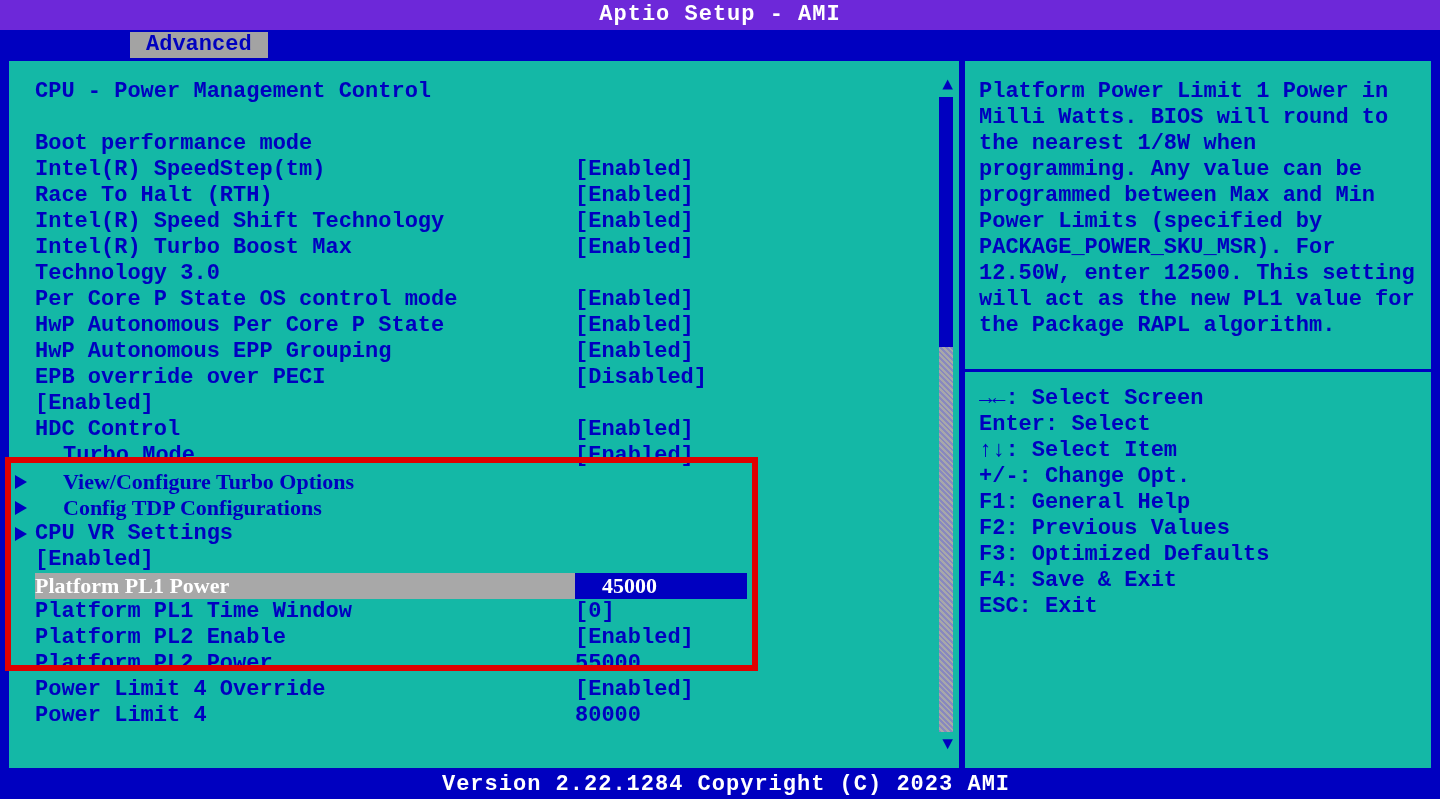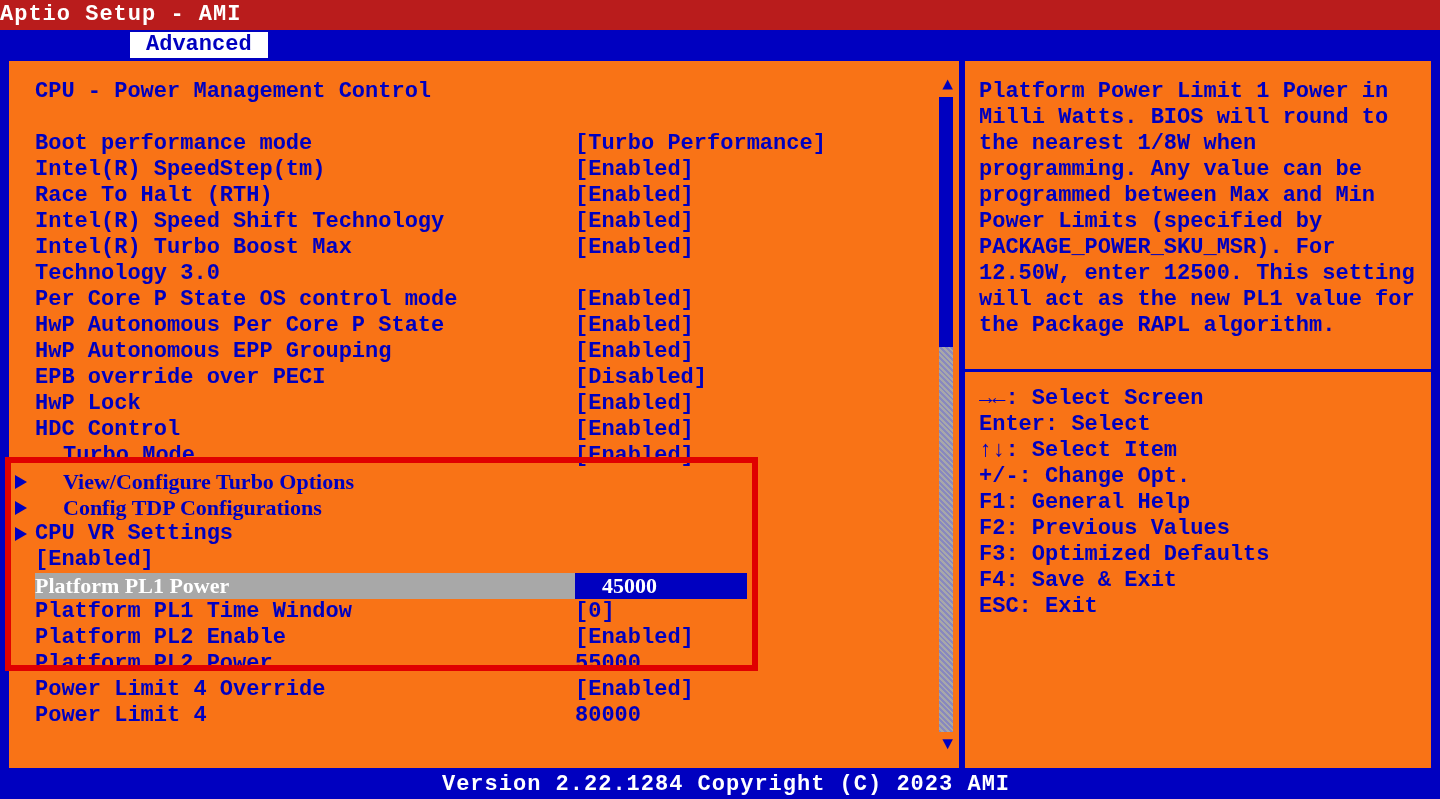--- a/index.html
+++ b/index.html
@@ -8,44 +8,45 @@
     height: 799px;
     background: #0000c0;
     font-family: "Courier New", monospace;
     font-size: 22px;
     font-weight: bold;
     overflow: hidden;
     position: relative;
   }
   .header {
     height: 30px;
-    background: #b91c1c;
+    background: #6d28d9;
     color: #ffffff;
+    text-align: center;
     line-height: 30px;
     letter-spacing: 1px;
   }
   .tab {
     position: absolute;
     top: 30px;
     left: 128px;
-    background: #ffffff;
+    background: #a3a3a3;
     color: #0000c0;
     padding: 2px 16px;
     border: 2px solid #0000c0;
     border-bottom: none;
     height: 28px;
     line-height: 22px;
   }
   .main-wrap {
     position: absolute;
     top: 58px;
     left: 6px;
     right: 6px;
     bottom: 28px;
-    background: #f97316;
+    background: #14b8a6;
     display: flex;
   }
   .left-pane {
     flex: 1 1 auto;
     border: 3px solid #0000c0;
     padding: 18px 8px 18px 8px;
     position: relative;
     color: #0000c0;
   }
   .right-pane {
@@ -150,21 +151,20 @@
 </div>
 
 <div class="main-wrap">
   <div class="left-pane">
 
     <div class="section-title">CPU - Power Management Control</div>
     <div class="spacer"></div>
 
     <div class="row">
         <span class="label">Boot performance mode</span>
-        <span class="value">[Turbo Performance]</span>
       </div>
     <div class="row">
         <span class="label">Intel(R) SpeedStep(tm)</span>
         <span class="value">[Enabled]</span>
       </div>
     <div class="row">
         <span class="label">Race To Halt (RTH)</span>
         <span class="value">[Enabled]</span>
       </div>
     <div class="row">
@@ -189,21 +189,20 @@
       </div>
     <div class="row">
         <span class="label">HwP Autonomous EPP Grouping</span>
         <span class="value">[Enabled]</span>
       </div>
     <div class="row">
         <span class="label">EPB override over PECI</span>
         <span class="value">[Disabled]</span>
       </div>
     <div class="row">
-        <span class="label">HwP Lock</span>
         <span class="value">[Enabled]</span>
       </div>
     <div class="row">
         <span class="label">HDC Control</span>
         <span class="value">[Enabled]</span>
       </div>
     <div class="row indent">
         <span class="label">Turbo Mode</span>
         <span class="value">[Enabled]</span>
       </div>

